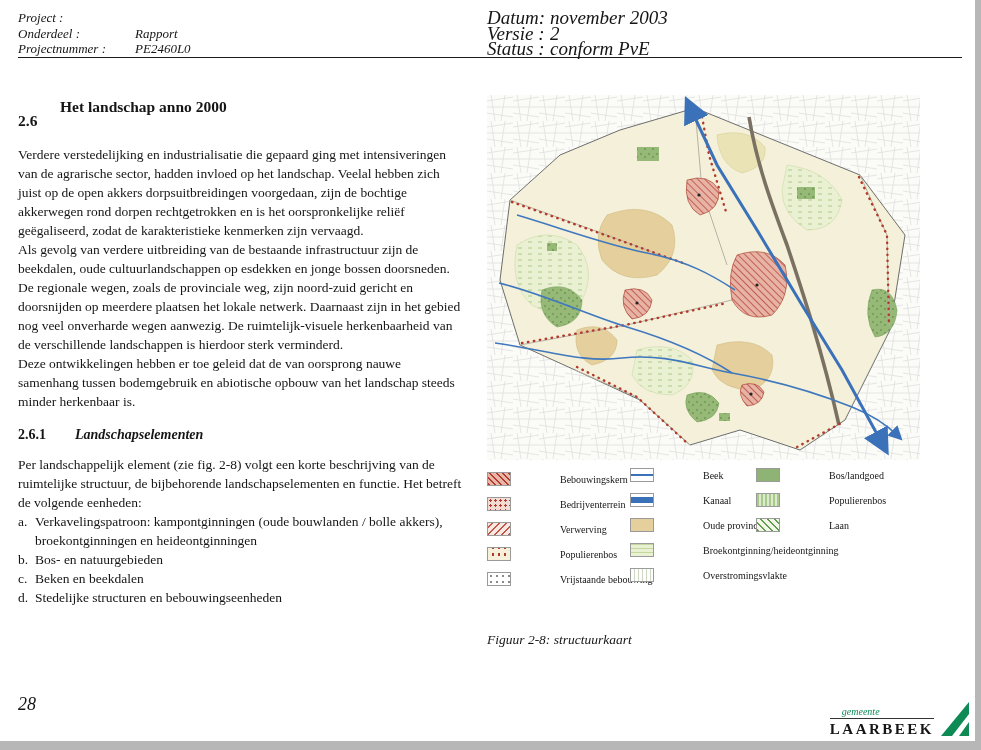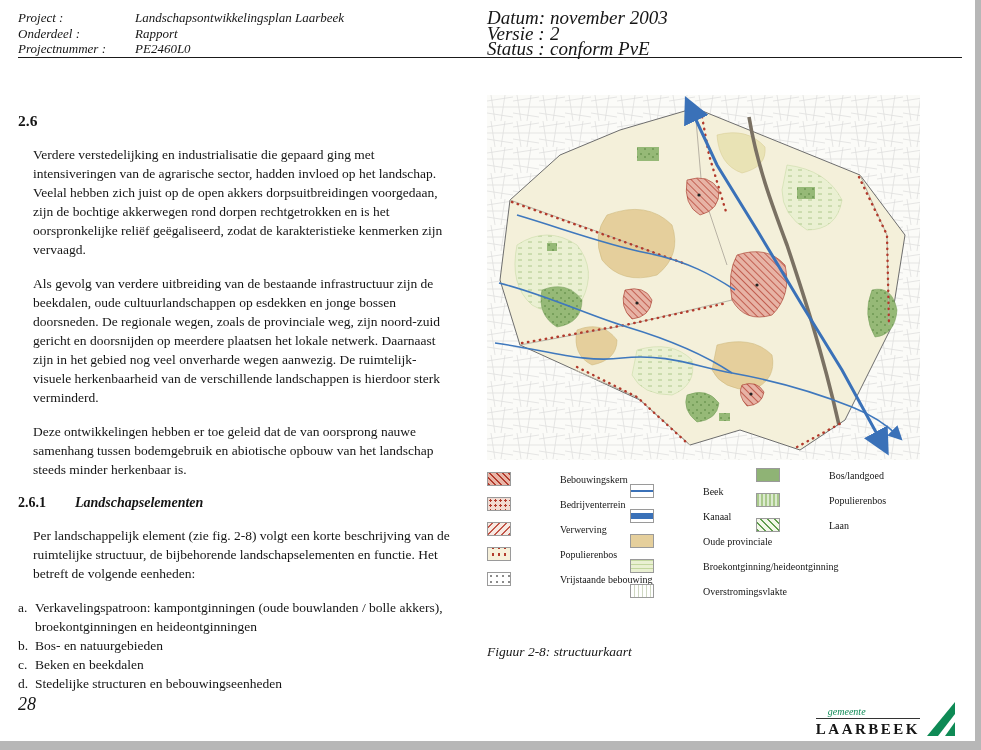--- a/index.html
+++ b/index.html
@@ -13,33 +13,33 @@
   .header-right{position:absolute;left:487px;top:10px;font-style:italic;font-size:19px;line-height:15.5px;}
   .hrow{display:flex;}
   .header-left .hlabel{width:117px;flex:none;}
   .header-right .hlabel{width:63px;flex:none;}
   .header-rule{position:absolute;left:18px;top:57px;width:944px;border-top:1.4px solid #1a1a1a;}
 
   
   .left-col{position:absolute;left:18px;top:98px;width:447px;}
   .h2{display:flex;font-size:15.5px;font-weight:bold;margin-bottom:15px;}
   .h2 .h2-num{width:42px;flex:none;margin-top:14px;}
-  p.body{margin:15px;font-size:13.5px;line-height:19px;}
+  p.body{margin:0;font-size:13.5px;line-height:19px;}
   .subsection{display:flex;font-size:14px;font-weight:bold;margin-top:16px;margin-bottom:12px;}
   .sub-num{width:57px;flex:none;}
   .sub-title{font-style:italic;}
   .li{display:flex;font-size:13.5px;line-height:19px;}
   .li .m{width:17px;flex:none;}
 
   
   .right-col{position:absolute;left:487px;top:95px;width:440px;}
   .map-svg{display:block;width:433px;height:365px;}
   .legend{display:flex;margin-top:9px;}
   .lcol1{width:143px;padding-top:4px;}
-  .lcol2{width:126px;margin-top:16px;}
+  .lcol2{width:126px;}
   .lcol3{flex:1;}
   .legend-item{display:flex;align-items:center;height:12px;margin-bottom:13px;gap:42px;}
   .legend-label{font-size:10px;margin-left:7px;white-space:nowrap;}
   .sw{width:22px;height:12px;border:1px solid #9a9a9a;flex:none;}
   .sw-bebouwingskern{background:repeating-linear-gradient(45deg,#b23a2c 0 1.5px,#e9b5a7 1.5px 4.5px);}
   .sw-bedrijventerrein{background-color:#f2dcd3;background-image:radial-gradient(#b23a2c 1px,transparent 1.2px);background-size:5px 5px;}
   .sw-verwerving{background:repeating-linear-gradient(-45deg,#c25548 0 1.5px,#f7e9e2 1.5px 5px);}
   .sw-lintbebouwing{background-color:#f6f0da;background-image:radial-gradient(#b23a2c 1.2px,transparent 1.4px);background-size:6px 7px;background-position:2px 3px;}
   .sw-vrijstaande{background-color:#fff;background-image:radial-gradient(#8a8a8a 1px,transparent 1.2px);background-size:6px 6px;}
   .sw-beek{background:linear-gradient(#fff 42%,#3a71b8 42% 58%,#fff 58%);}
@@ -47,34 +47,33 @@
   .sw-oude-bouwlanden{background:#e5cf9c;}
   .sw-broek{background:repeating-linear-gradient(0deg,#eaf0d2 0 3px,#c3d79e 3px 4px);}
   .sw-overstroming{background:repeating-linear-gradient(90deg,#ffffff 0 3px,#cfd8c2 3px 4px);}
   .sw-bos{background:#8fb375;}
   .sw-populierenbos{background:repeating-linear-gradient(90deg,#a9c98b 0 2px,#dcead0 2px 4px);}
   .sw-laan{background:repeating-linear-gradient(45deg,#5f9c4d 0 1.5px,#f2f7e8 1.5px 5px);}
   .caption{margin-top:34px;font-style:italic;font-size:13.5px;}
 
   
   .page-number{position:absolute;left:18px;top:694px;font-style:italic;font-size:18px;}
-  .logo{position:absolute;right:22px;top:700px;display:flex;align-items:flex-end;}
+  .logo{position:absolute;right:8px;top:700px;display:flex;align-items:flex-end;}
   .logo-textblock{margin-right:5px;}
   .gemeente{color:#0e8a55;font-style:italic;font-size:10px;padding-left:12px;line-height:12px;}
   .laarbeek{font-size:15px;font-weight:bold;letter-spacing:2.5px;border-top:1px solid #333;padding-top:2px;line-height:17px;}
 </style>
 </head>
 <body>
 
 <div class="viewport">
 
   <div class="header-left">
     <div class="hrow">
         <span class="hlabel">Project :</span>
-        <span class="hvalue">Landschapsontwikkelingsplan Laarbeek</span>
       </div>
     <div class="hrow">
         <span class="hlabel">Onderdeel :</span>
         <span class="hvalue">Rapport</span>
       </div>
     <div class="hrow">
         <span class="hlabel">Projectnummer :</span>
         <span class="hvalue">PE2460L0</span>
       </div>
   </div>
@@ -90,20 +89,21 @@
     <div class="hrow">
         <span class="hlabel">Status :</span>
         <span class="hvalue">conform PvE</span>
       </div>
   </div>
   <div class="header-rule"></div>
 
   <div class="left-col">
     <div class="h2">
       <span class="h2-num">2.6</span>
+      <span>Het landschap anno 2000</span>
     </div>
     <p class="body">Verdere verstedelijking en industrialisatie die gepaard ging met intensiveringen van de agrarische sector, hadden invloed op het landschap. Veelal hebben zich juist op de open akkers dorpsuitbreidingen voorgedaan, zijn de bochtige akkerwegen rond dorpen rechtgetrokken en is het oorspronkelijke reliëf geëgaliseerd, zodat de karakteristieke kenmerken zijn vervaagd.</p>
     <p class="body">Als gevolg van verdere uitbreiding van de bestaande infrastructuur zijn de beekdalen, oude cultuurlandschappen op esdekken en jonge bossen doorsneden. De regionale wegen, zoals de provinciale weg, zijn noord-zuid gericht en doorsnijden op meerdere plaatsen het lokale netwerk. Daarnaast zijn in het gebied nog veel onverharde wegen aanwezig. De ruimtelijk-visuele herkenbaarheid van de verschillende landschappen is hierdoor sterk verminderd.</p>
     <p class="body">Deze ontwikkelingen hebben er toe geleid dat de van oorsprong nauwe samenhang tussen bodemgebruik en abiotische opbouw van het landschap steeds minder herkenbaar is.</p>
 
     <div class="subsection">
       <span class="sub-num">2.6.1</span>
       <span class="sub-title">Landschapselementen</span>
     </div>
     <p class="body">Per landschappelijk element (zie fig. 2-8) volgt een korte beschrijving van de ruimtelijke structuur, de bijbehorende landschapselementen en functie. Het betreft de volgende eenheden:</p>

